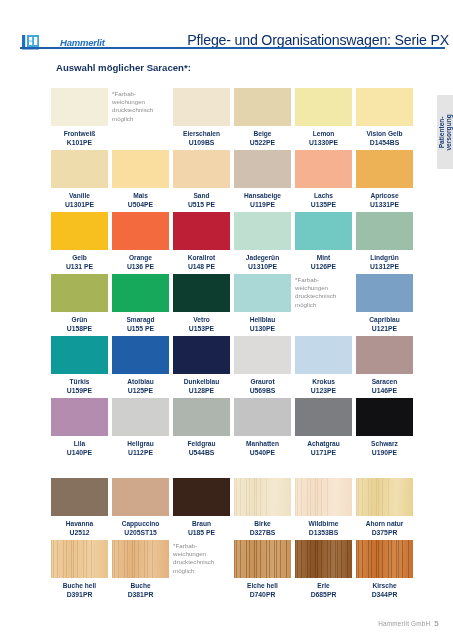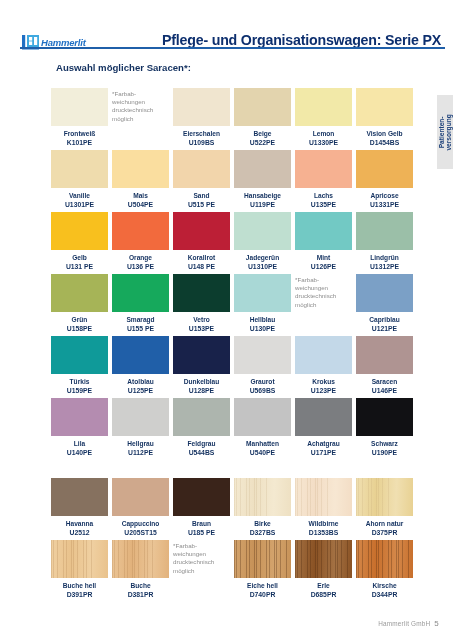--- a/index.html
+++ b/index.html
@@ -30,42 +30,42 @@
     width: 425px;
     height: 2px;
     background: #1f5fa9;
   }
   .logo {
     position: absolute;
     left: 22px;
     top: 21px;
     display: flex;
     align-items: center;
-    gap: 2px;
+    gap: 21px;
   }
   .logo-mark {
     width: 17px;
     height: 15px;
     position: relative;
     display: block;
   }
   .logo-title {
     font-size: 9.5px;
     font-weight: bold;
     font-style: italic;
     color: #1f6fc4;
     letter-spacing: -0.2px;
     white-space: nowrap;
   }
   .header-title {
     position: absolute;
-    right: 12px;
+    right: 4px;
     top: 18px;
     font-size: 14.2px;
-    font-weight: bold;
+    font-weight: normal;
     color: #0d2f6e;
     letter-spacing: -0.2px;
     white-space: nowrap;
   }
 
   
   .section-heading {
     position: absolute;
     left: 56px;
     top: 62px;

